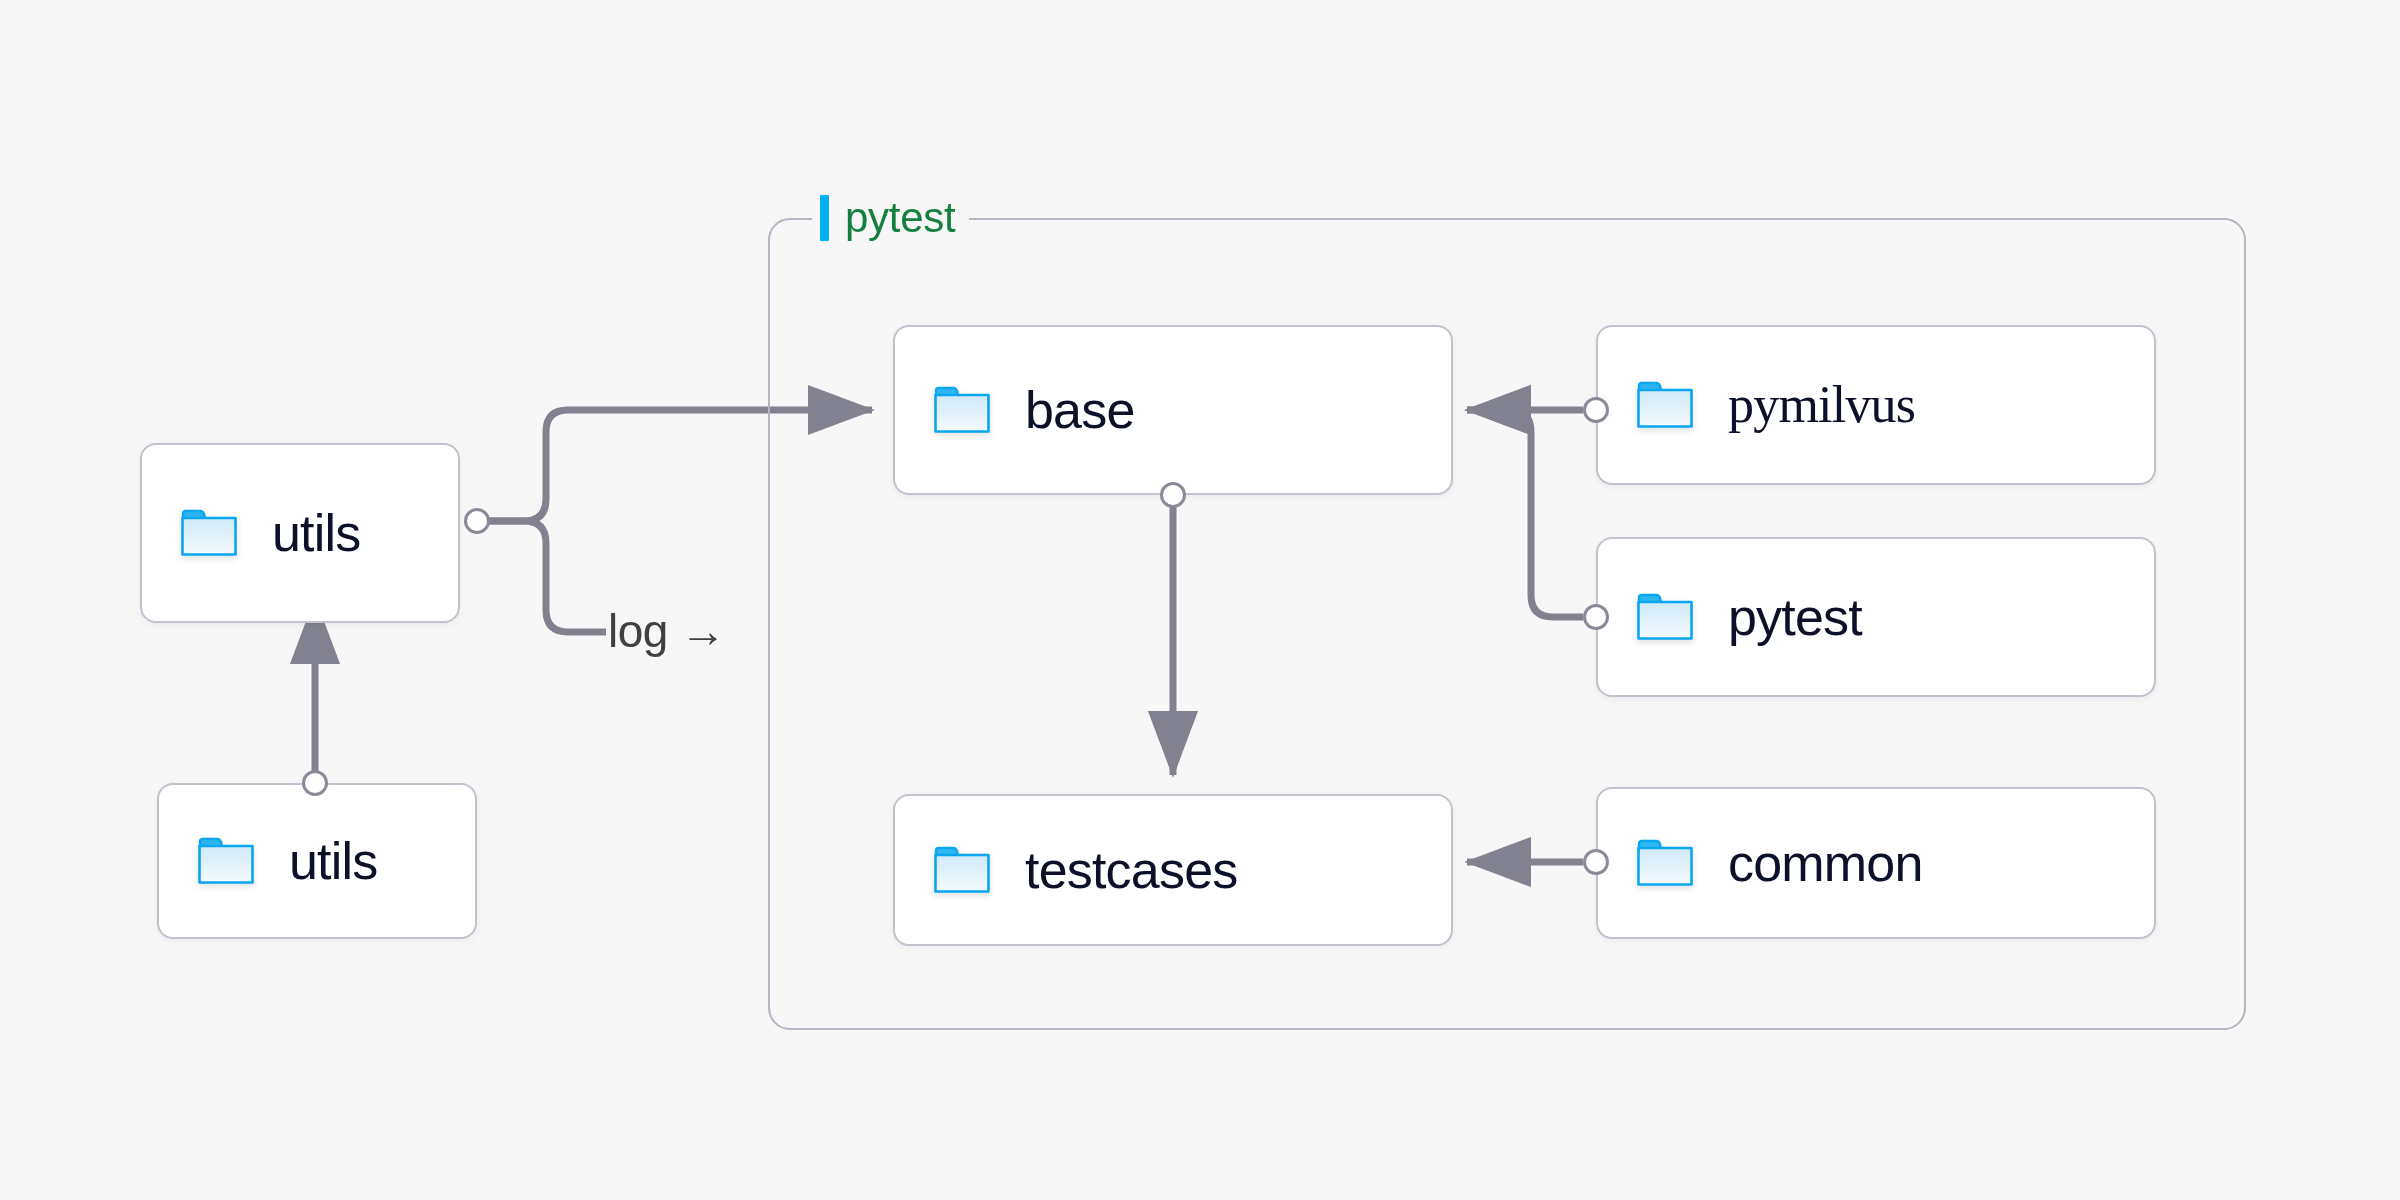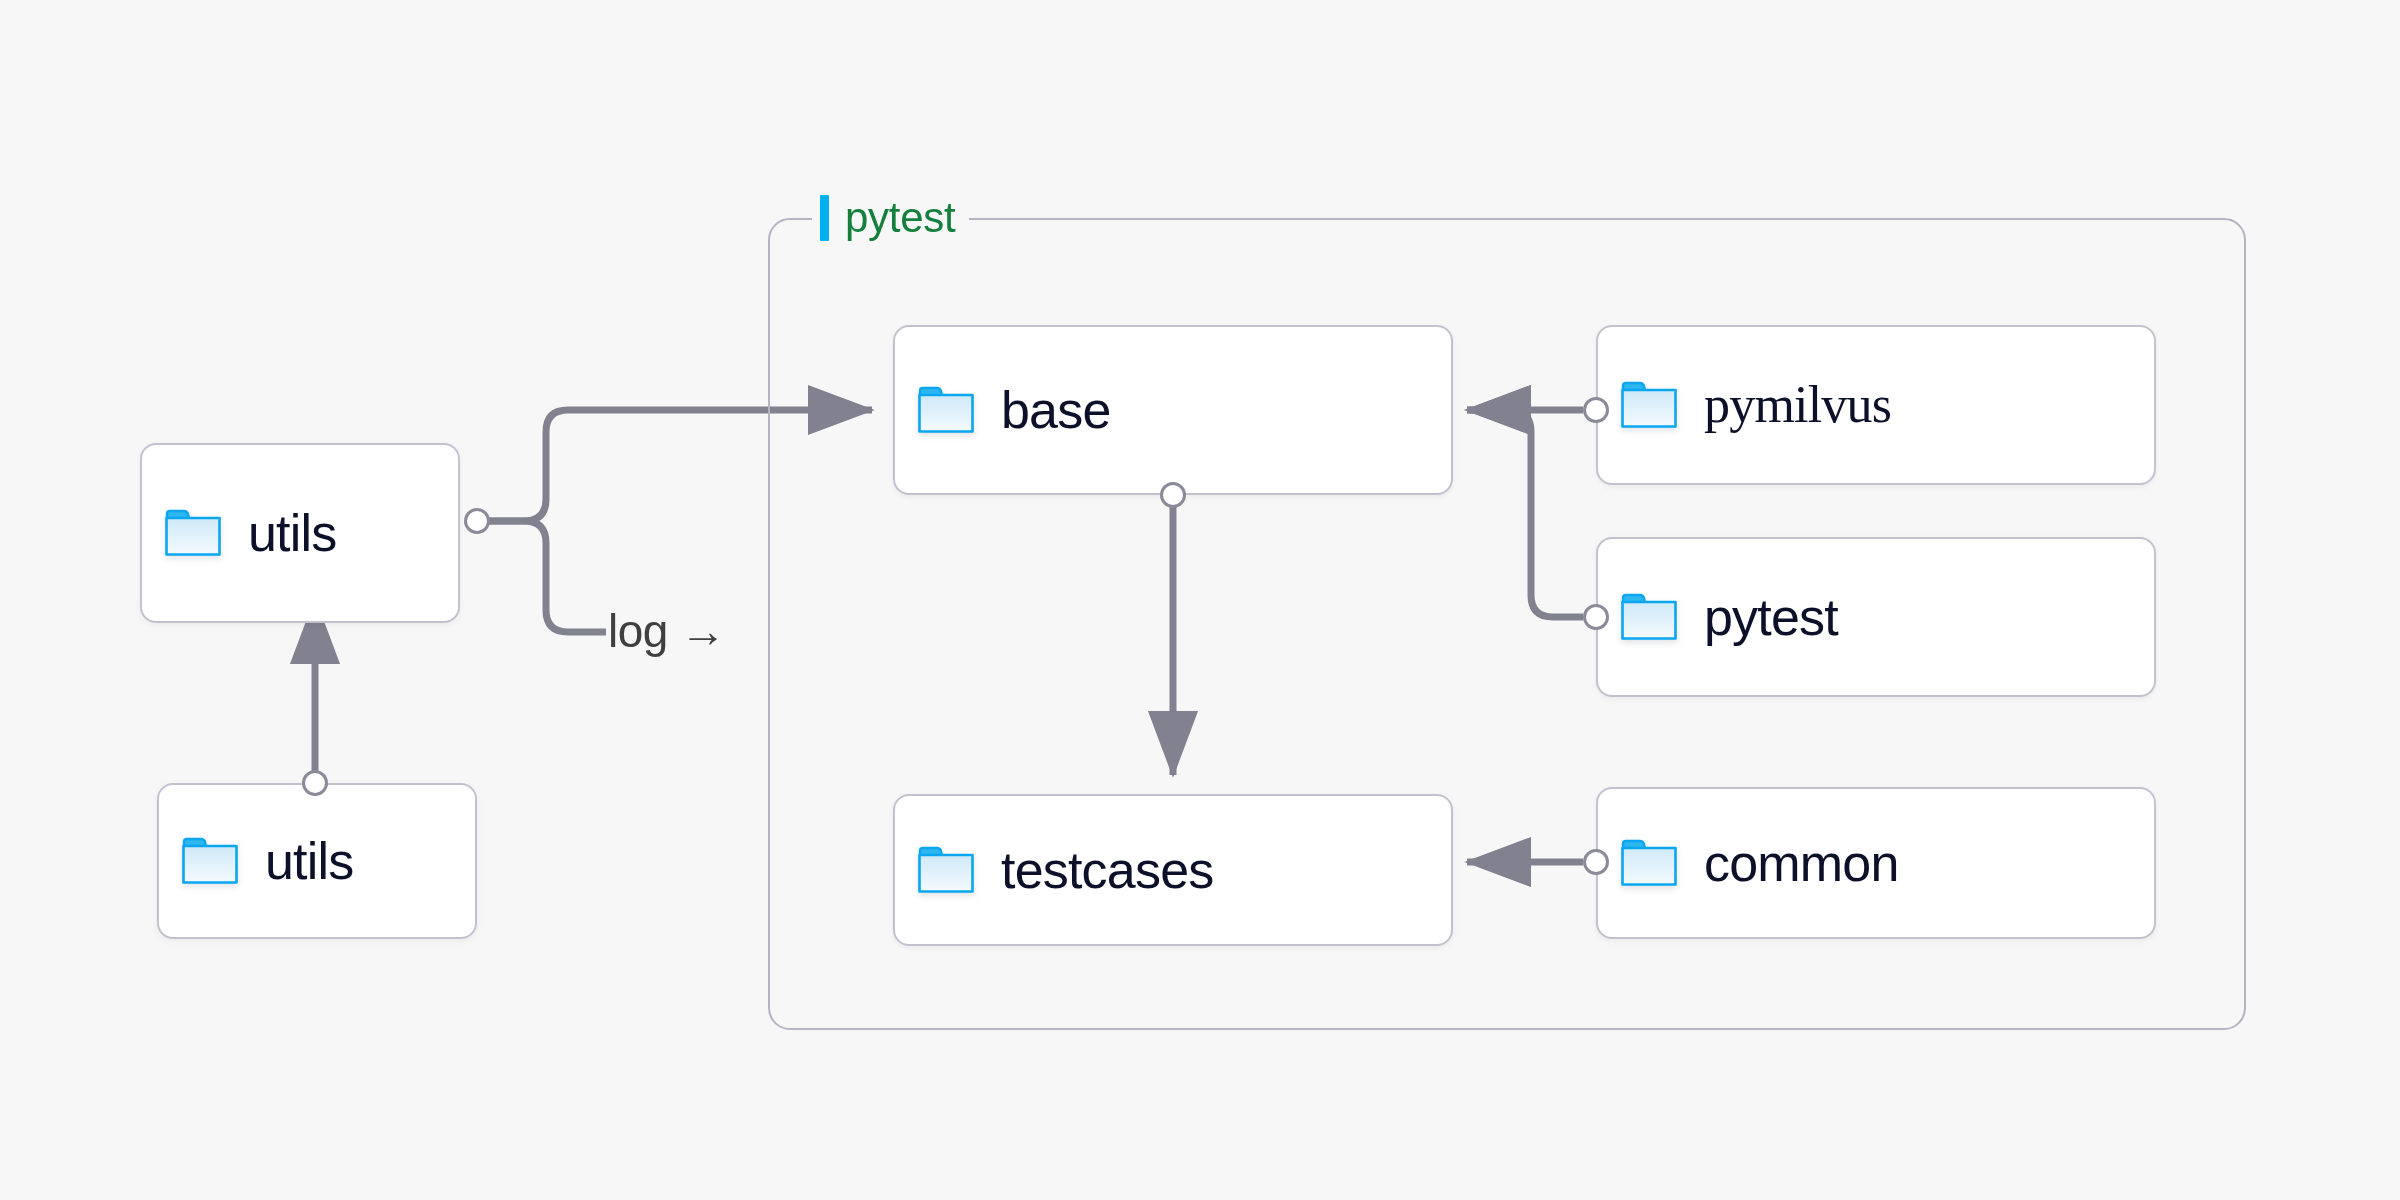--- a/index.html
+++ b/index.html
@@ -70,22 +70,22 @@
     background: #ffffff;
     border: 2px solid #c3c1ce;
     border-radius: 16px;
     display: flex;
     align-items: center;
     box-shadow: 0 2px 6px rgba(20,20,40,0.055);
   }
   .node-inner {
     display: flex;
     align-items: center;
-    gap: 26px;
-    padding-left: 22px;
+    gap: 34px;
+    padding-left: 38px;
   }
   .node-label {
     font-size: 52px;
     color: #0c1129;
     letter-spacing: -0.8px;
     line-height: 1;
     white-space: nowrap;
   }
 
   

